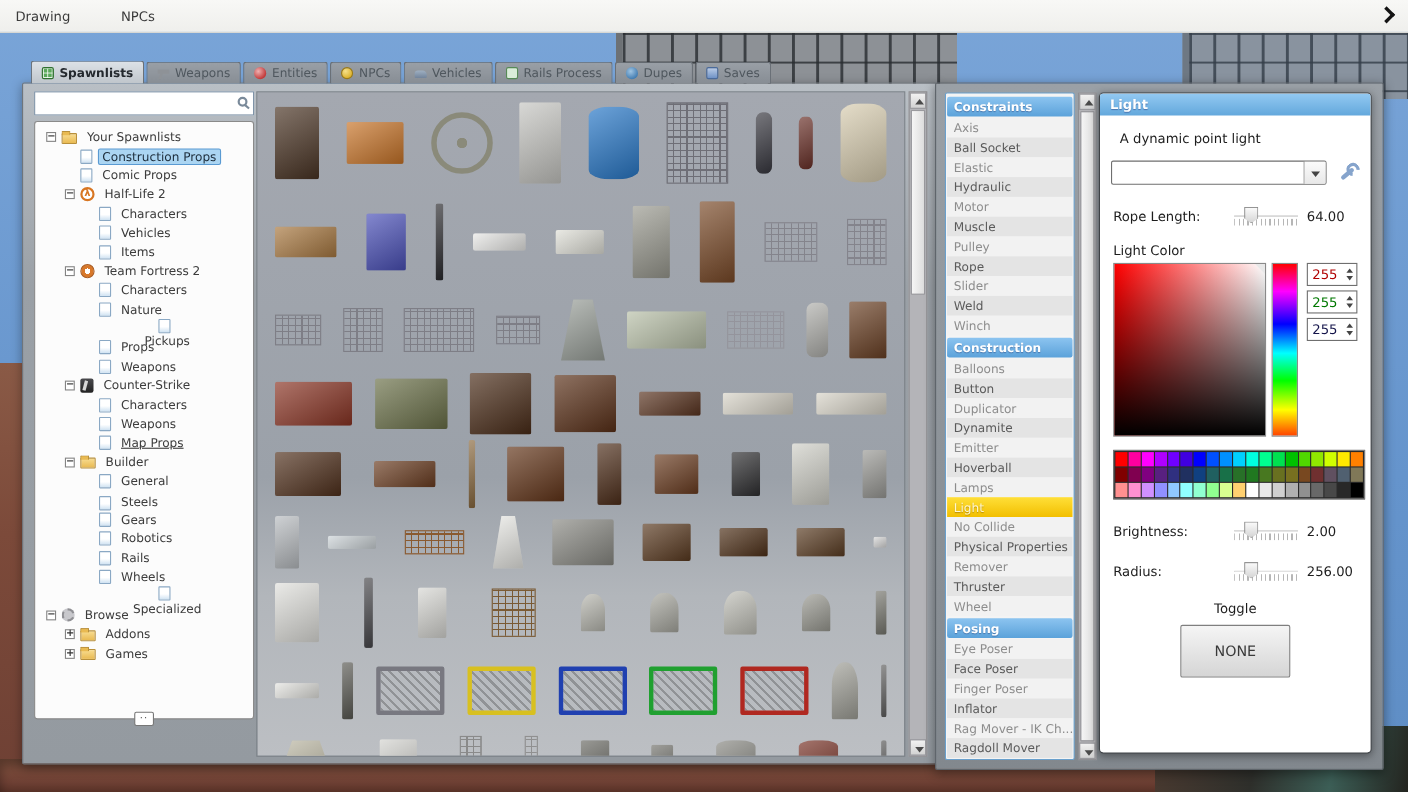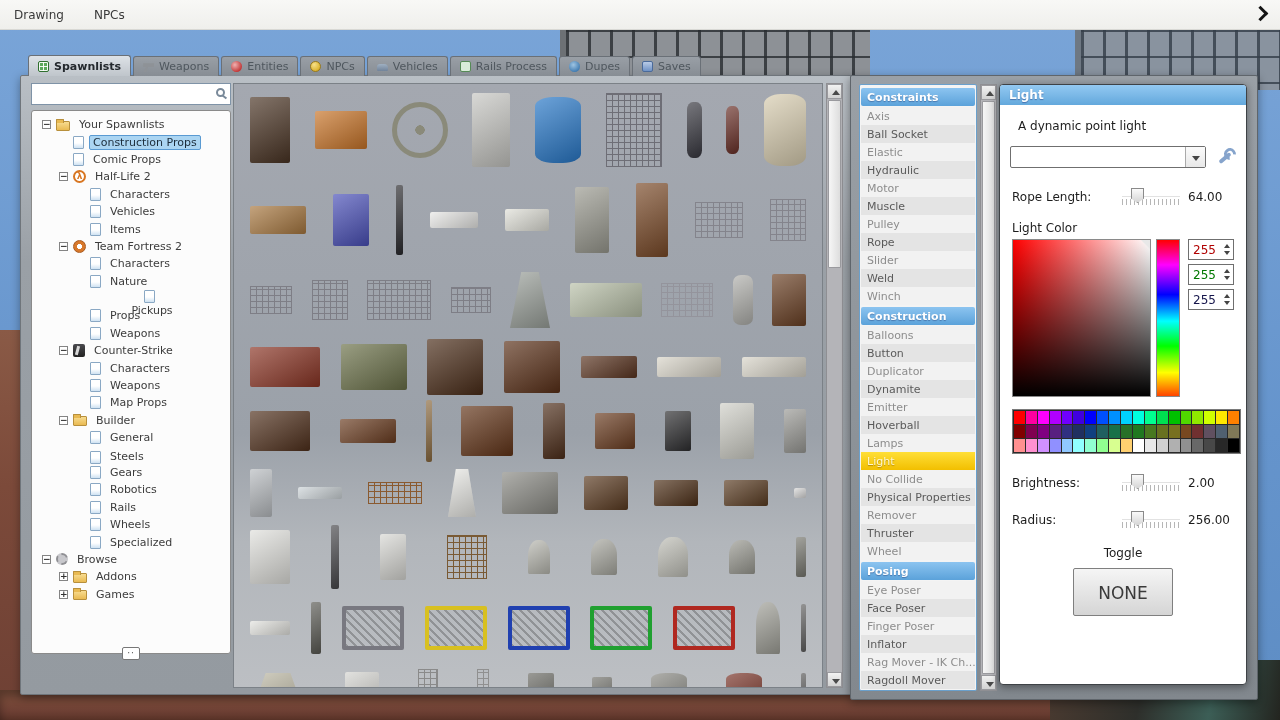--- a/index.html
+++ b/index.html
@@ -18,21 +18,21 @@
       background:linear-gradient(#8a5a46,#7c4a3a 40%,#6e4034); }
   .bg-rust-bottom { position:absolute; left:0; bottom:0; width:100%; height:30px;
       background:linear-gradient(#845440,#6e4034 70%,#5a3328);
       box-shadow:inset 0 6px 10px rgba(0,0,0,.35); }
   .bg-dark-right { position:absolute; right:0; bottom:0; width:230px; height:60px;
       background:linear-gradient(100deg,#4a3a30,#2e2f2b 40%,#3c5e56 70%,#23241f); }
 
   
   .menubar { position:absolute; left:0; top:0; width:100%; height:30px;
       background:linear-gradient(#f8f8f6,#efefec); border-bottom:1px solid #d8d8d4;
-      display:flex; align-items:center; padding-left:14px; gap:30px; z-index:30; }
+      display:flex; align-items:center; padding-left:14px; gap:46px; z-index:30; }
   .menu-item { font-size:12px; color:#3a3a3a; cursor:default; }
   .menu-chevron { position:absolute; right:14px; top:8px; width:11px; height:11px;
       border-top:3px solid #141414; border-right:3px solid #141414; transform:rotate(45deg); }
 
   
   .tab-strip { position:absolute; top:0; left:0; right:0; height:21px; display:flex; padding-left:8px; z-index:3; }
   .tab { display:flex; align-items:center; gap:5px; font-size:11px; color:#4f575e;
       background:linear-gradient(#999fa6,#878d94); border:1px solid #6a7077; border-bottom:none;
       border-radius:3px 3px 0 0; padding:0 9px; margin-right:2px; height:20px; margin-top:1px; }
   .tab.active { background:linear-gradient(#dde2e7,#bfc5cb); color:#24292e; height:21px; margin-top:0; font-weight:bold; }
@@ -164,21 +164,21 @@
   .spin .u { position:absolute; right:3px; top:4px; border-left:3px solid transparent; border-right:3px solid transparent; border-bottom:4px solid #444; }
   .spin .d { position:absolute; right:3px; bottom:4px; border-left:3px solid transparent; border-right:3px solid transparent; border-top:4px solid #444; }
 
   .palette { margin:12px 12px 0; width:229px; border:1px solid #7a7a7a; background:#2a2a2a;
       display:grid; grid-template-columns:repeat(19,1fr); gap:1px; padding:1px; }
   .swatch { height:13px; }
 
   .toggle-lbl { text-align:center; margin-top:18px; font-size:12px; color:#1d1d1d; }
   .none-btn { display:block; width:100px; height:48px; margin:8px auto 0; text-align:center; line-height:48px;
       background:linear-gradient(#f5f5f5,#d5d5d5); border:1px solid #7f7f7f; border-radius:2px;
-      font-size:17px; color:#3a3a3a; }
+      font-size:13px; color:#3a3a3a; }
 </style>
 </head>
 <body>
 
 <div class="bg-sky"></div>
 <div class="bg-building bg-b1"></div>
 <div class="bg-building bg-b2"></div>
 <div class="bg-rust-left"></div>
 <div class="bg-rust-bottom"></div>
 <div class="bg-dark-right"></div>
@@ -304,21 +304,21 @@
           <div class="tree-row" style="padding-left: 42px;">
             <span class="tree-spacer"></span>
             <span class="tico page"></span>
             <span class="node-label">Characters</span>
           </div>
           <div class="tree-row" style="padding-left: 42px;">
             <span class="tree-spacer"></span>
             <span class="tico page"></span>
             <span class="node-label">Weapons</span>
           </div>
-          <div class="tree-row" style="padding-left: 42px;">
+          <div class="tree-row" style="padding-left: 42px; text-decoration: underline;">
             <span class="tree-spacer"></span>
             <span class="tico page"></span>
             <span class="node-label">Map Props</span>
           </div>
           <div class="tree-row" style="padding-left: 25px;">
             <span class="expander">−</span>
             <span class="tico folder"></span>
             <span class="node-label">Builder</span>
           </div>
           <div class="tree-row" style="padding-left: 42px;">
@@ -344,21 +344,21 @@
           <div class="tree-row" style="padding-left: 42px;">
             <span class="tree-spacer"></span>
             <span class="tico page"></span>
             <span class="node-label">Rails</span>
           </div>
           <div class="tree-row" style="padding-left: 42px;">
             <span class="tree-spacer"></span>
             <span class="tico page"></span>
             <span class="node-label">Wheels</span>
           </div>
-          <div class="tree-row" style="padding-left: 42px;">
+          <div class="tree-row" style="padding-left: 42px; flex-direction: column;">
             <span class="tree-spacer"></span>
             <span class="tico page"></span>
             <span class="node-label">Specialized</span>
           </div>
           <div class="tree-row" style="padding-left: 8px;">
             <span class="expander">−</span>
             <span class="tico gear"></span>
             <span class="node-label">Browse</span>
           </div>
           <div class="tree-row" style="padding-left: 25px;">

